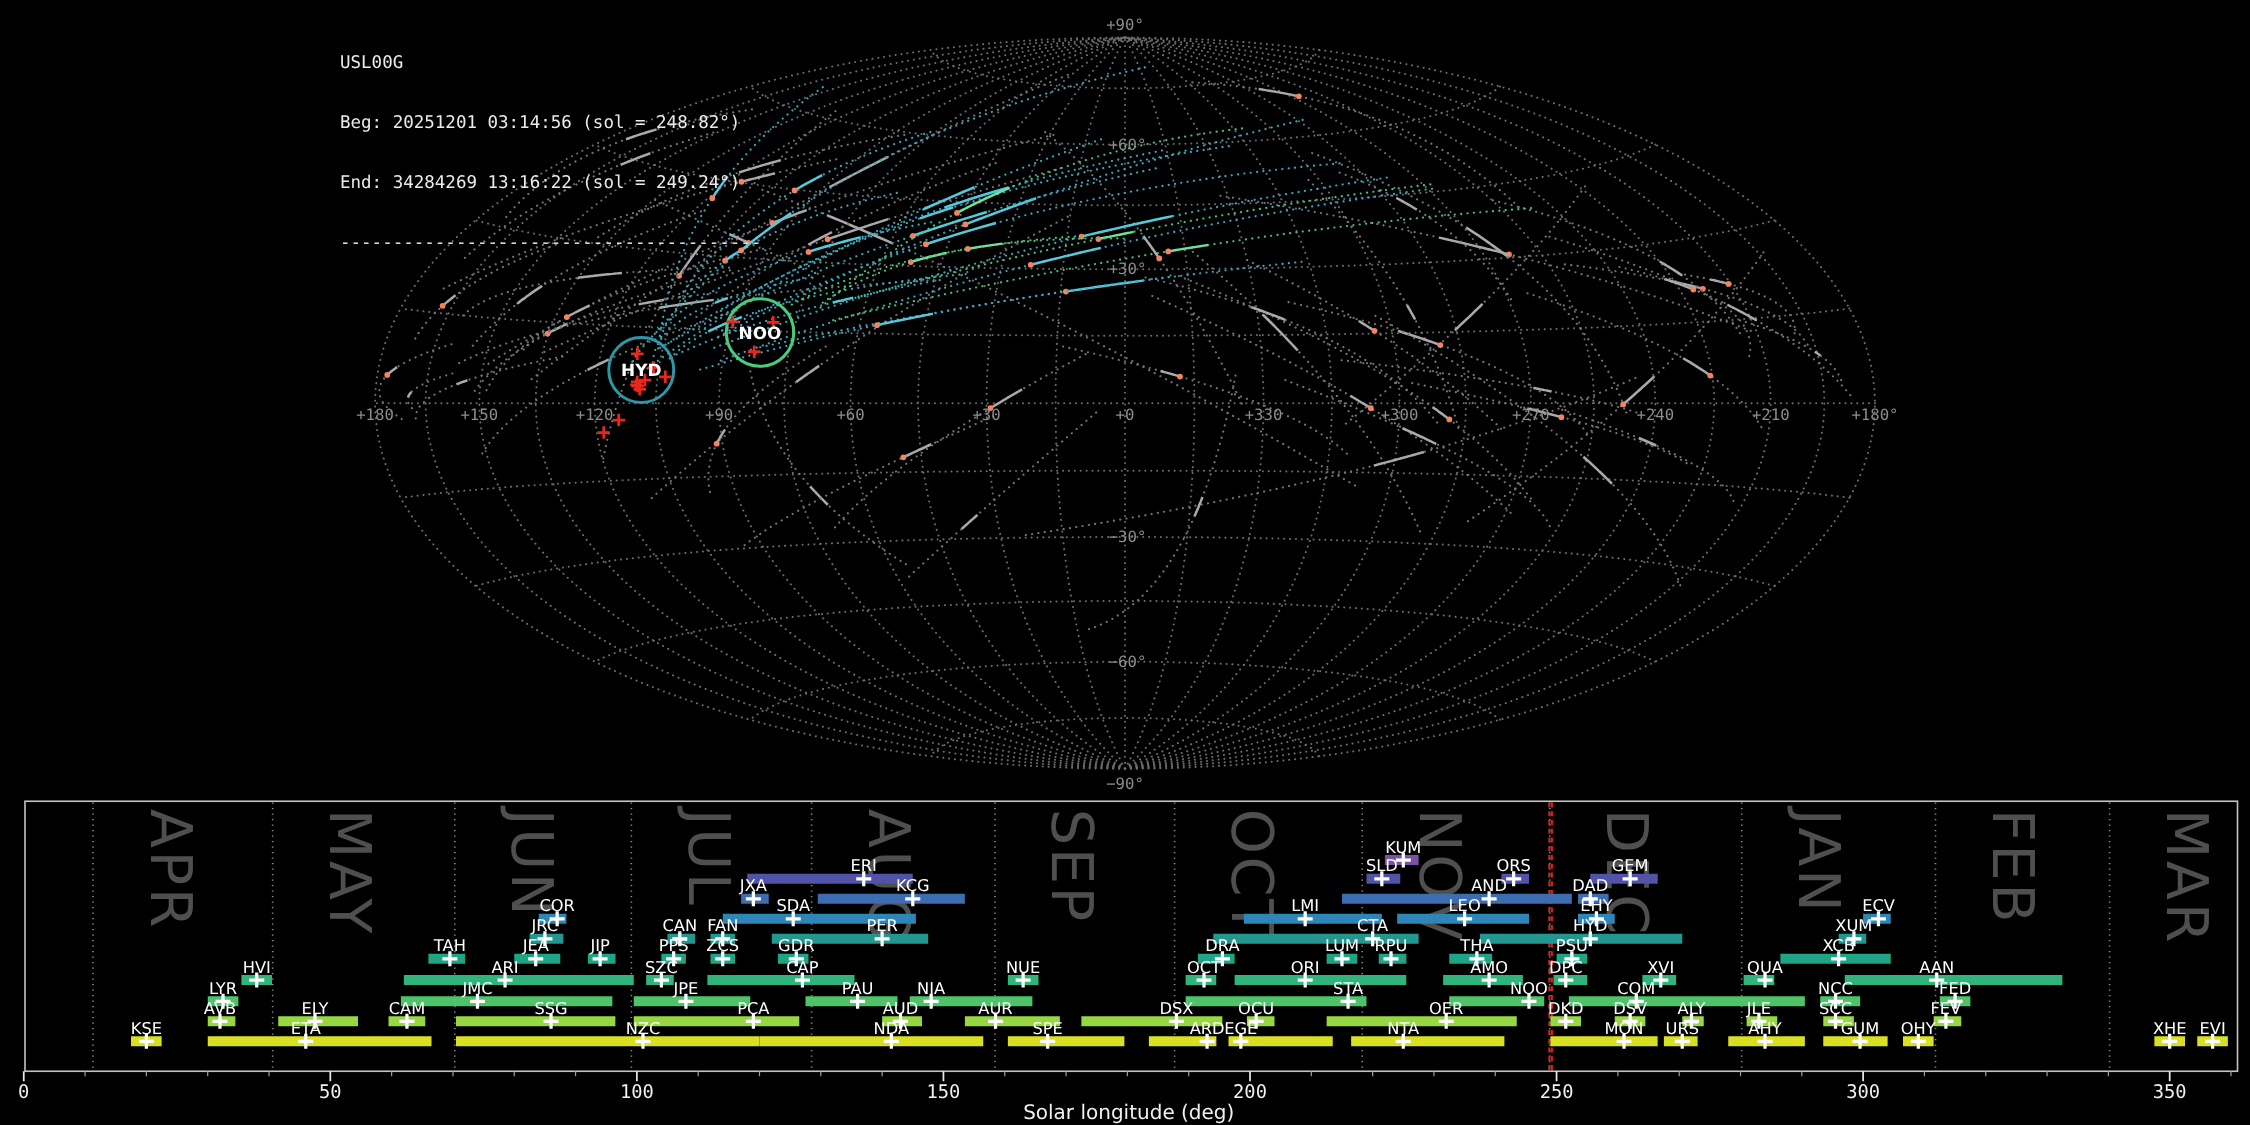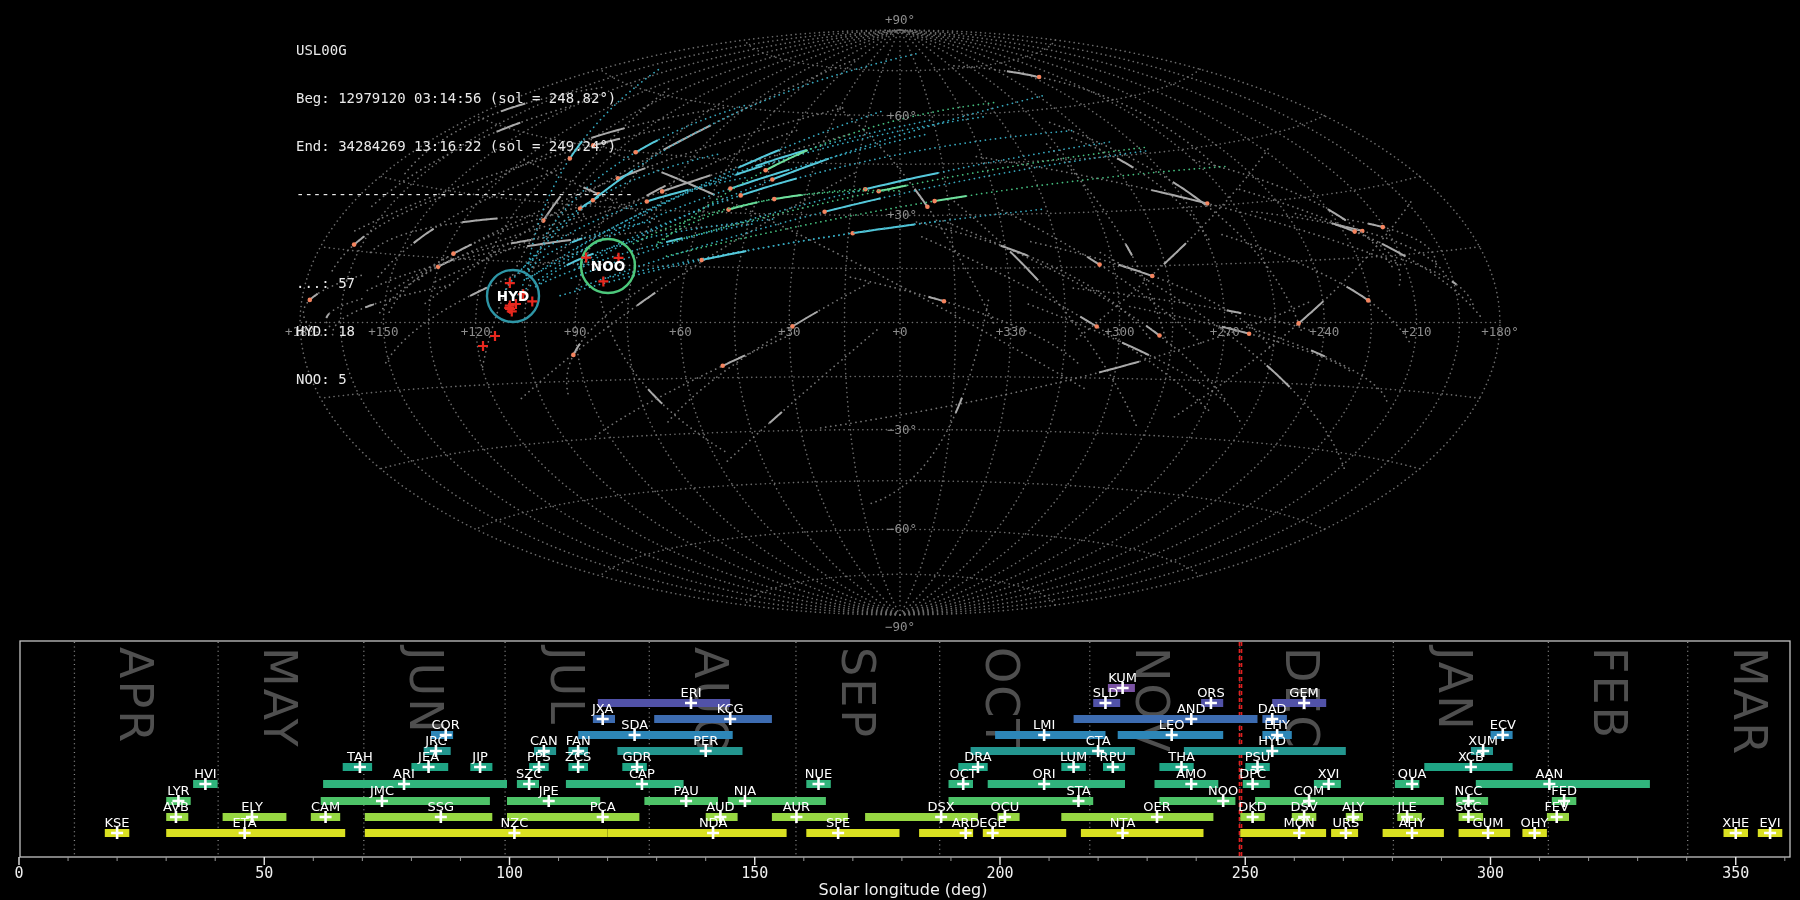--- a/index.html
+++ b/index.html
@@ -1,20 +1,20 @@
 <!DOCTYPE html>
 <html><head>
 <meta charset="utf-8">
 <style>
   html,body{margin:0;padding:0;background:#000;}
   #app{position:relative;width:1800px;height:900px;background:#000;overflow:hidden;
        font-family:"DejaVu Sans",sans-serif;}
   #plot{position:absolute;left:0;top:0;}
   .info{position:absolute;left:272px;top:10px;color:#eaeaea;
-        font:14px/16px "DejaVu Sans Mono",monospace;white-space:pre;margin-left:24px;}
+        font:14px/16px "DejaVu Sans Mono",monospace;white-space:pre;}
   .info .counts{margin-top:9px;}
 </style>
 </head>
 <body>
 
 <div id="app">
   <svg id="plot" width="1800" height="900" viewBox="0 0 1800 900">
       <g>
         <path fill="none" stroke="#6b6b6b" stroke-width="1.6" stroke-dasharray="0.1 4.6" stroke-linecap="round" d="M900.0 615.0L920.9 614.8L941.9 614.3L962.7 613.4L983.5 612.2L1004.2 610.6L1024.7 608.6L1045.2 606.3L1065.4 603.7L1085.4 600.7L1105.2 597.4L1124.8 593.7L1144.0 589.7L1163.0 585.4L1181.7 580.8L1200.0 575.8L1218.0 570.6L1235.5 565.0L1252.7 559.1L1269.4 553.0L1285.7 546.6L1301.5 539.9L1316.8 532.9L1331.6 525.7L1345.9 518.2L1359.6 510.5L1372.8 502.6L1385.4 494.4L1397.4 486.1L1408.8 477.5L1419.6 468.8L1429.8 459.8L1439.3 450.7L1448.1 441.5L1456.3 432.1L1463.8 422.5L1470.6 412.9L1476.8 403.1L1482.2 393.3L1486.9 383.3L1490.9 373.3L1494.2 363.2L1496.7 353.1L1498.5 342.9L1499.6 332.7L1500.0 322.5L1499.6 312.3L1498.5 302.1L1496.7 291.9L1494.2 281.8L1490.9 271.7L1486.9 261.7L1482.2 251.7L1476.8 241.9L1470.6 232.1L1463.8 222.5L1456.3 212.9L1448.1 203.5L1439.3 194.3L1429.8 185.2L1419.6 176.3L1408.8 167.5L1397.4 158.9L1385.4 150.6L1372.8 142.4L1359.6 134.5L1345.9 126.8L1331.6 119.3L1316.8 112.1L1301.5 105.1L1285.7 98.4L1269.4 92.0L1252.7 85.9L1235.5 80.0L1218.0 74.4L1200.0 69.2L1181.7 64.2L1163.0 59.6L1144.0 55.3L1124.8 51.3L1105.2 47.6L1085.4 44.3L1065.4 41.3L1045.2 38.7L1024.7 36.4L1004.2 34.4L983.5 32.8L962.7 31.6L941.9 30.7L920.9 30.2L900.0 30.0"></path>
         <path fill="none" stroke="#6b6b6b" stroke-width="1.6" stroke-dasharray="0.1 4.6" stroke-linecap="round" d="M900.0 615.0L920.7 614.2L941.3 613.0L961.8 611.4L982.0 609.6L1002.1 607.3L1022.0 604.8L1041.7 601.9L1061.1 598.7L1080.2 595.2L1099.1 591.4L1117.6 587.3L1135.8 582.9L1153.6 578.2L1171.1 573.2L1188.2 567.9L1204.9 562.4L1221.1 556.6L1237.0 550.6L1252.4 544.3L1267.3 537.7L1281.7 531.0L1295.7 524.0L1309.1 516.8L1322.1 509.4L1334.5 501.8L1346.4 494.0L1357.7 486.0L1368.5 477.9L1378.7 469.6L1388.3 461.1L1397.4 452.5L1405.8 443.8L1413.7 435.0L1420.9 426.0L1427.6 416.9L1433.6 407.8L1439.0 398.5L1443.8 389.2L1447.9 379.8L1451.5 370.3L1454.3 360.8L1456.6 351.3L1458.2 341.7L1459.2 332.1L1459.5 322.5L1459.2 312.9L1458.2 303.3L1456.6 293.7L1454.3 284.2L1451.5 274.7L1447.9 265.2L1443.8 255.8L1439.0 246.5L1433.6 237.2L1427.6 228.1L1420.9 219.0L1413.7 210.0L1405.8 201.2L1397.4 192.5L1388.3 183.9L1378.7 175.4L1368.5 167.1L1357.7 159.0L1346.4 151.0L1334.5 143.2L1322.1 135.6L1309.1 128.2L1295.7 121.0L1281.7 114.0L1267.3 107.3L1252.4 100.7L1237.0 94.4L1221.1 88.4L1204.9 82.6L1188.2 77.1L1171.1 71.8L1153.6 66.8L1135.8 62.1L1117.6 57.7L1099.1 53.6L1080.2 49.8L1061.1 46.3L1041.7 43.1L1022.0 40.2L1002.1 37.7L982.0 35.4L961.8 33.6L941.3 32.0L920.7 30.8L900.0 30.0"></path>
@@ -637,22 +637,17 @@
         <path d="M1729.75 833H1741.75M1735.75 827V839" stroke="#ffffff" stroke-width="2.6" fill="none"></path>
         <text x="1735.8" y="827" fill="#ffffff" font-size="13" text-anchor="middle">XHE</text>
         <rect x="1757.8" y="829" width="24.5" height="8" fill="#d9e021"></rect>
         <path d="M1764.085 833H1776.085M1770.085 827V839" stroke="#ffffff" stroke-width="2.6" fill="none"></path>
         <text x="1770.1" y="827" fill="#ffffff" font-size="13" text-anchor="middle">EVI</text>
       </g>
     </svg>
 
   <div class="info">
     <div>USL00G</div>
-    <div>Beg: 12979120 03:14:56 (sol = 248.82°)</div>
+    <div>Beg: 20251201 03:14:56 (sol = 248.82°)</div>
     <div>End: 34284269 13:16:22 (sol = 249.24°)</div>
     <div>----------------------------------------</div>
-    <div class="counts">
-      <div>...: 57</div>
-      <div>HYD: 18</div>
-      <div>NOO: 5</div>
-    </div>
   </div>
 </div>
 
 </body></html>

